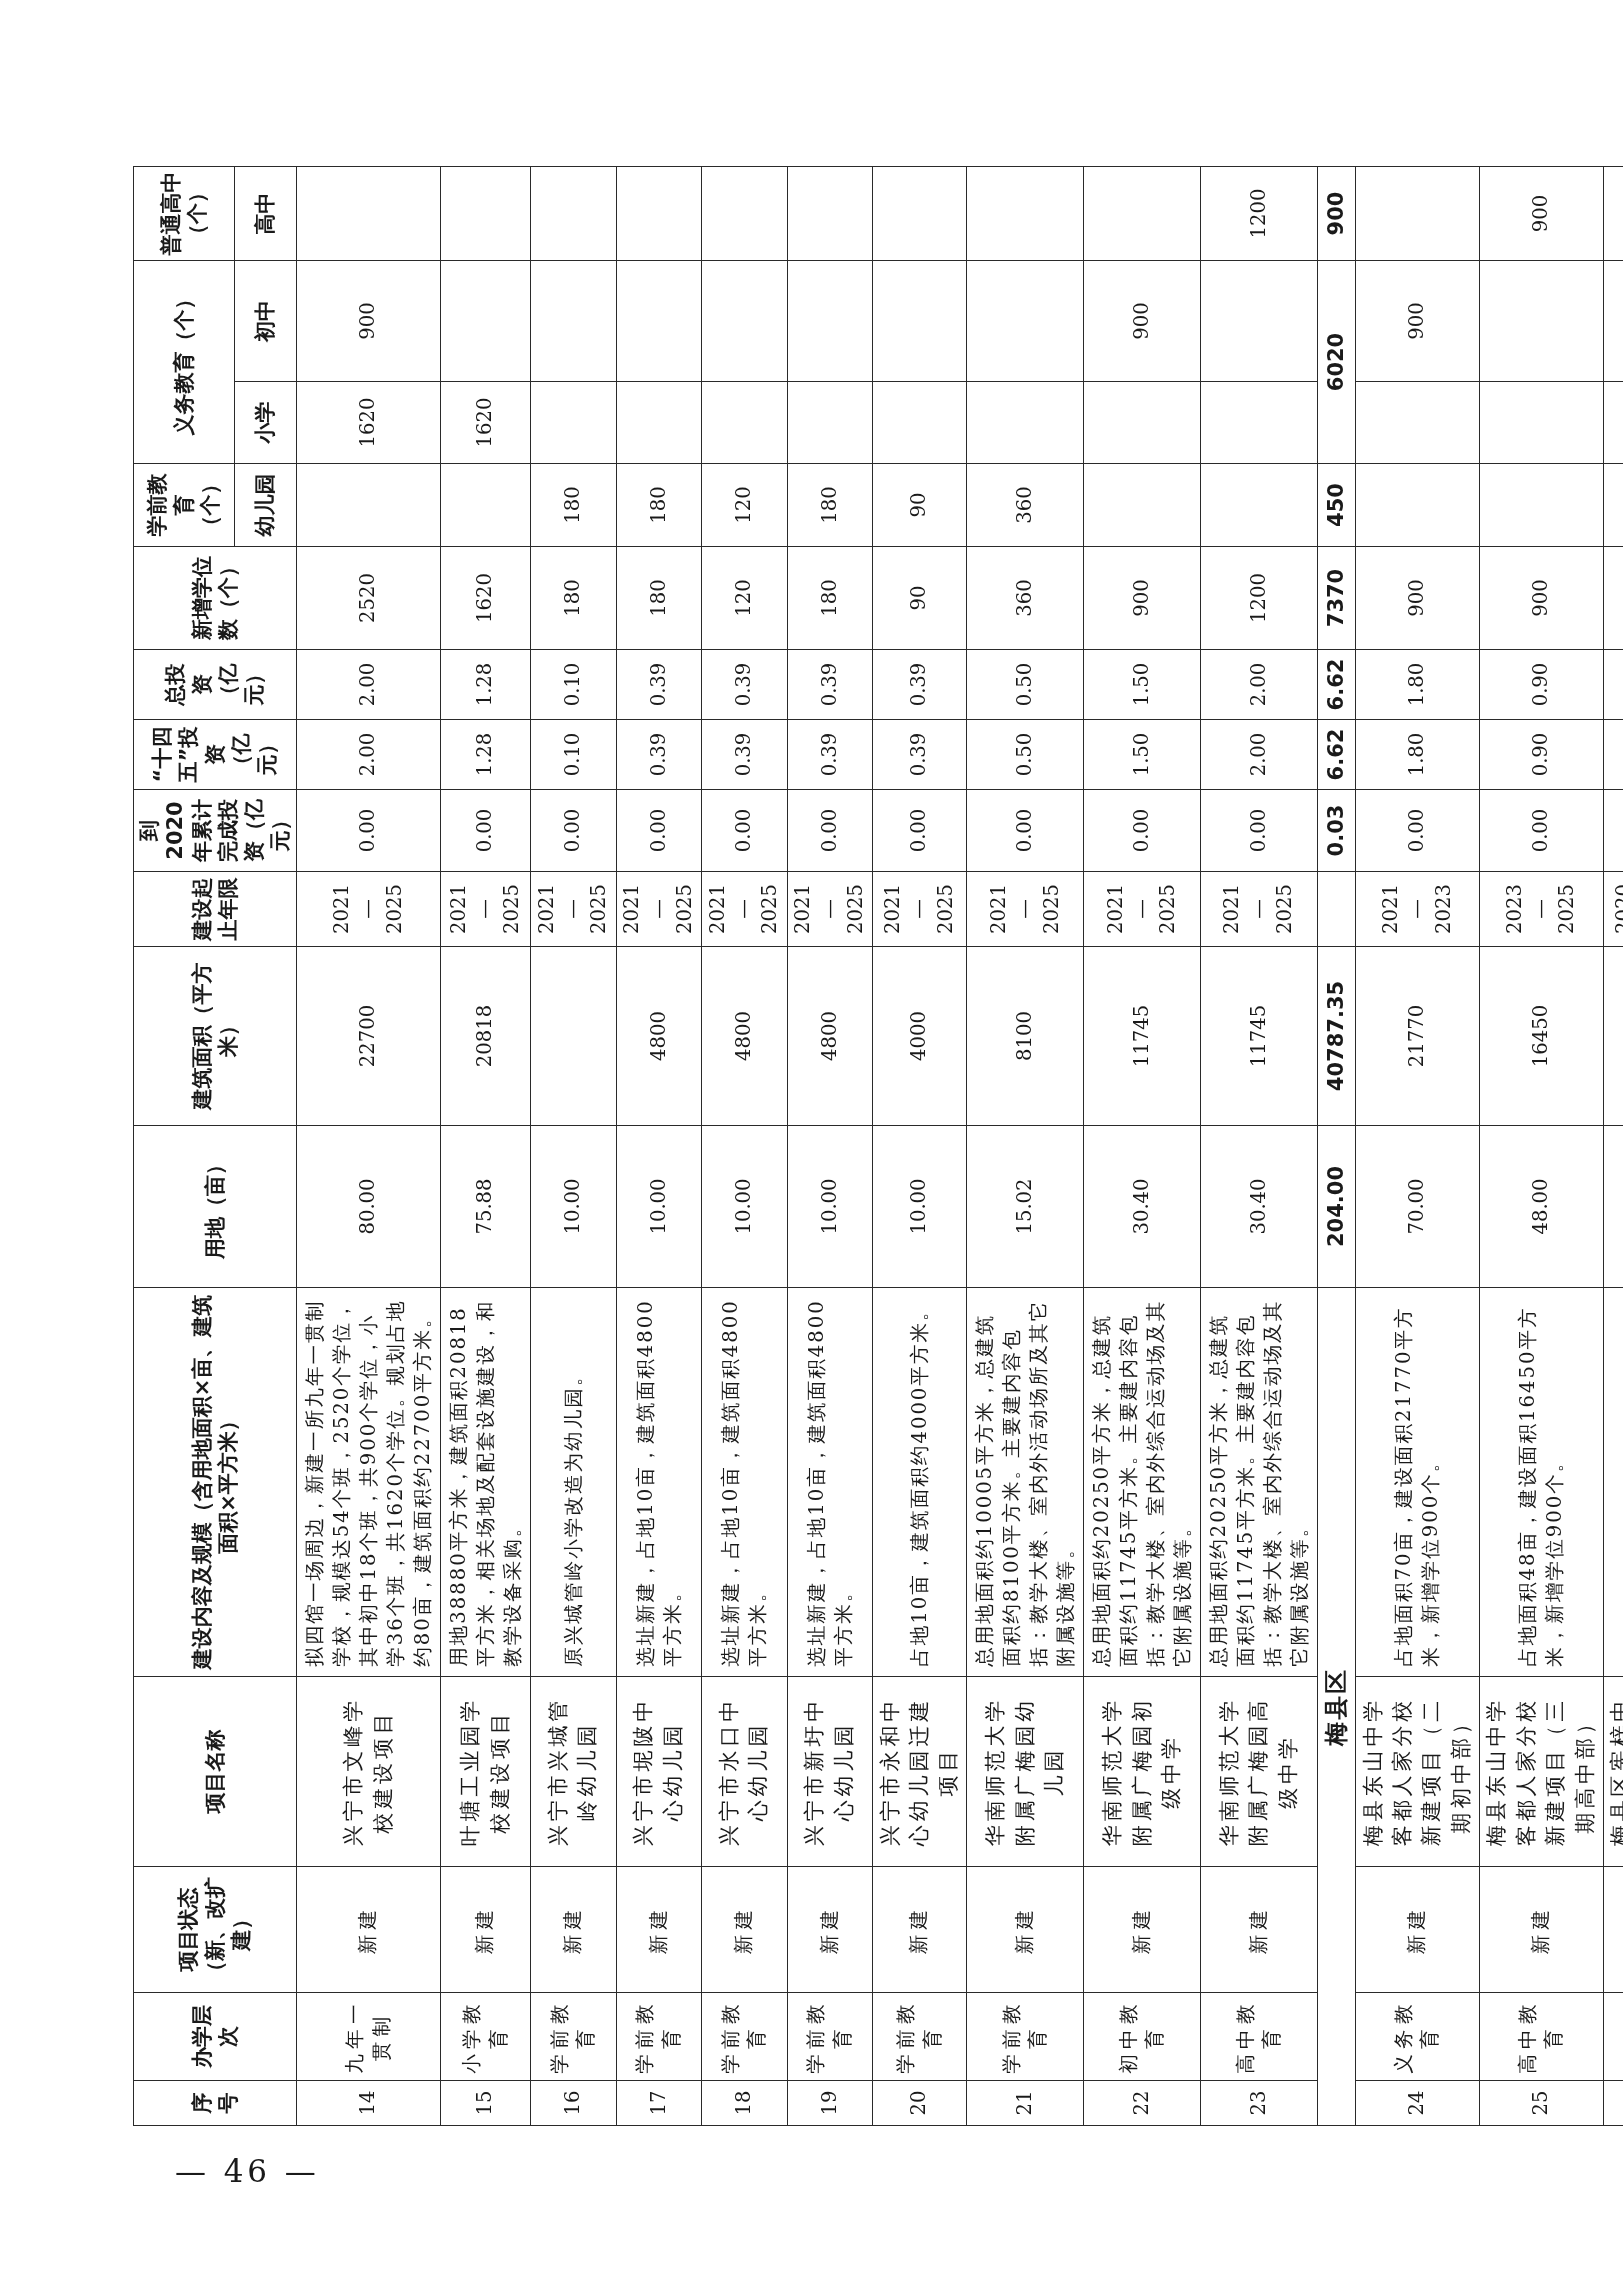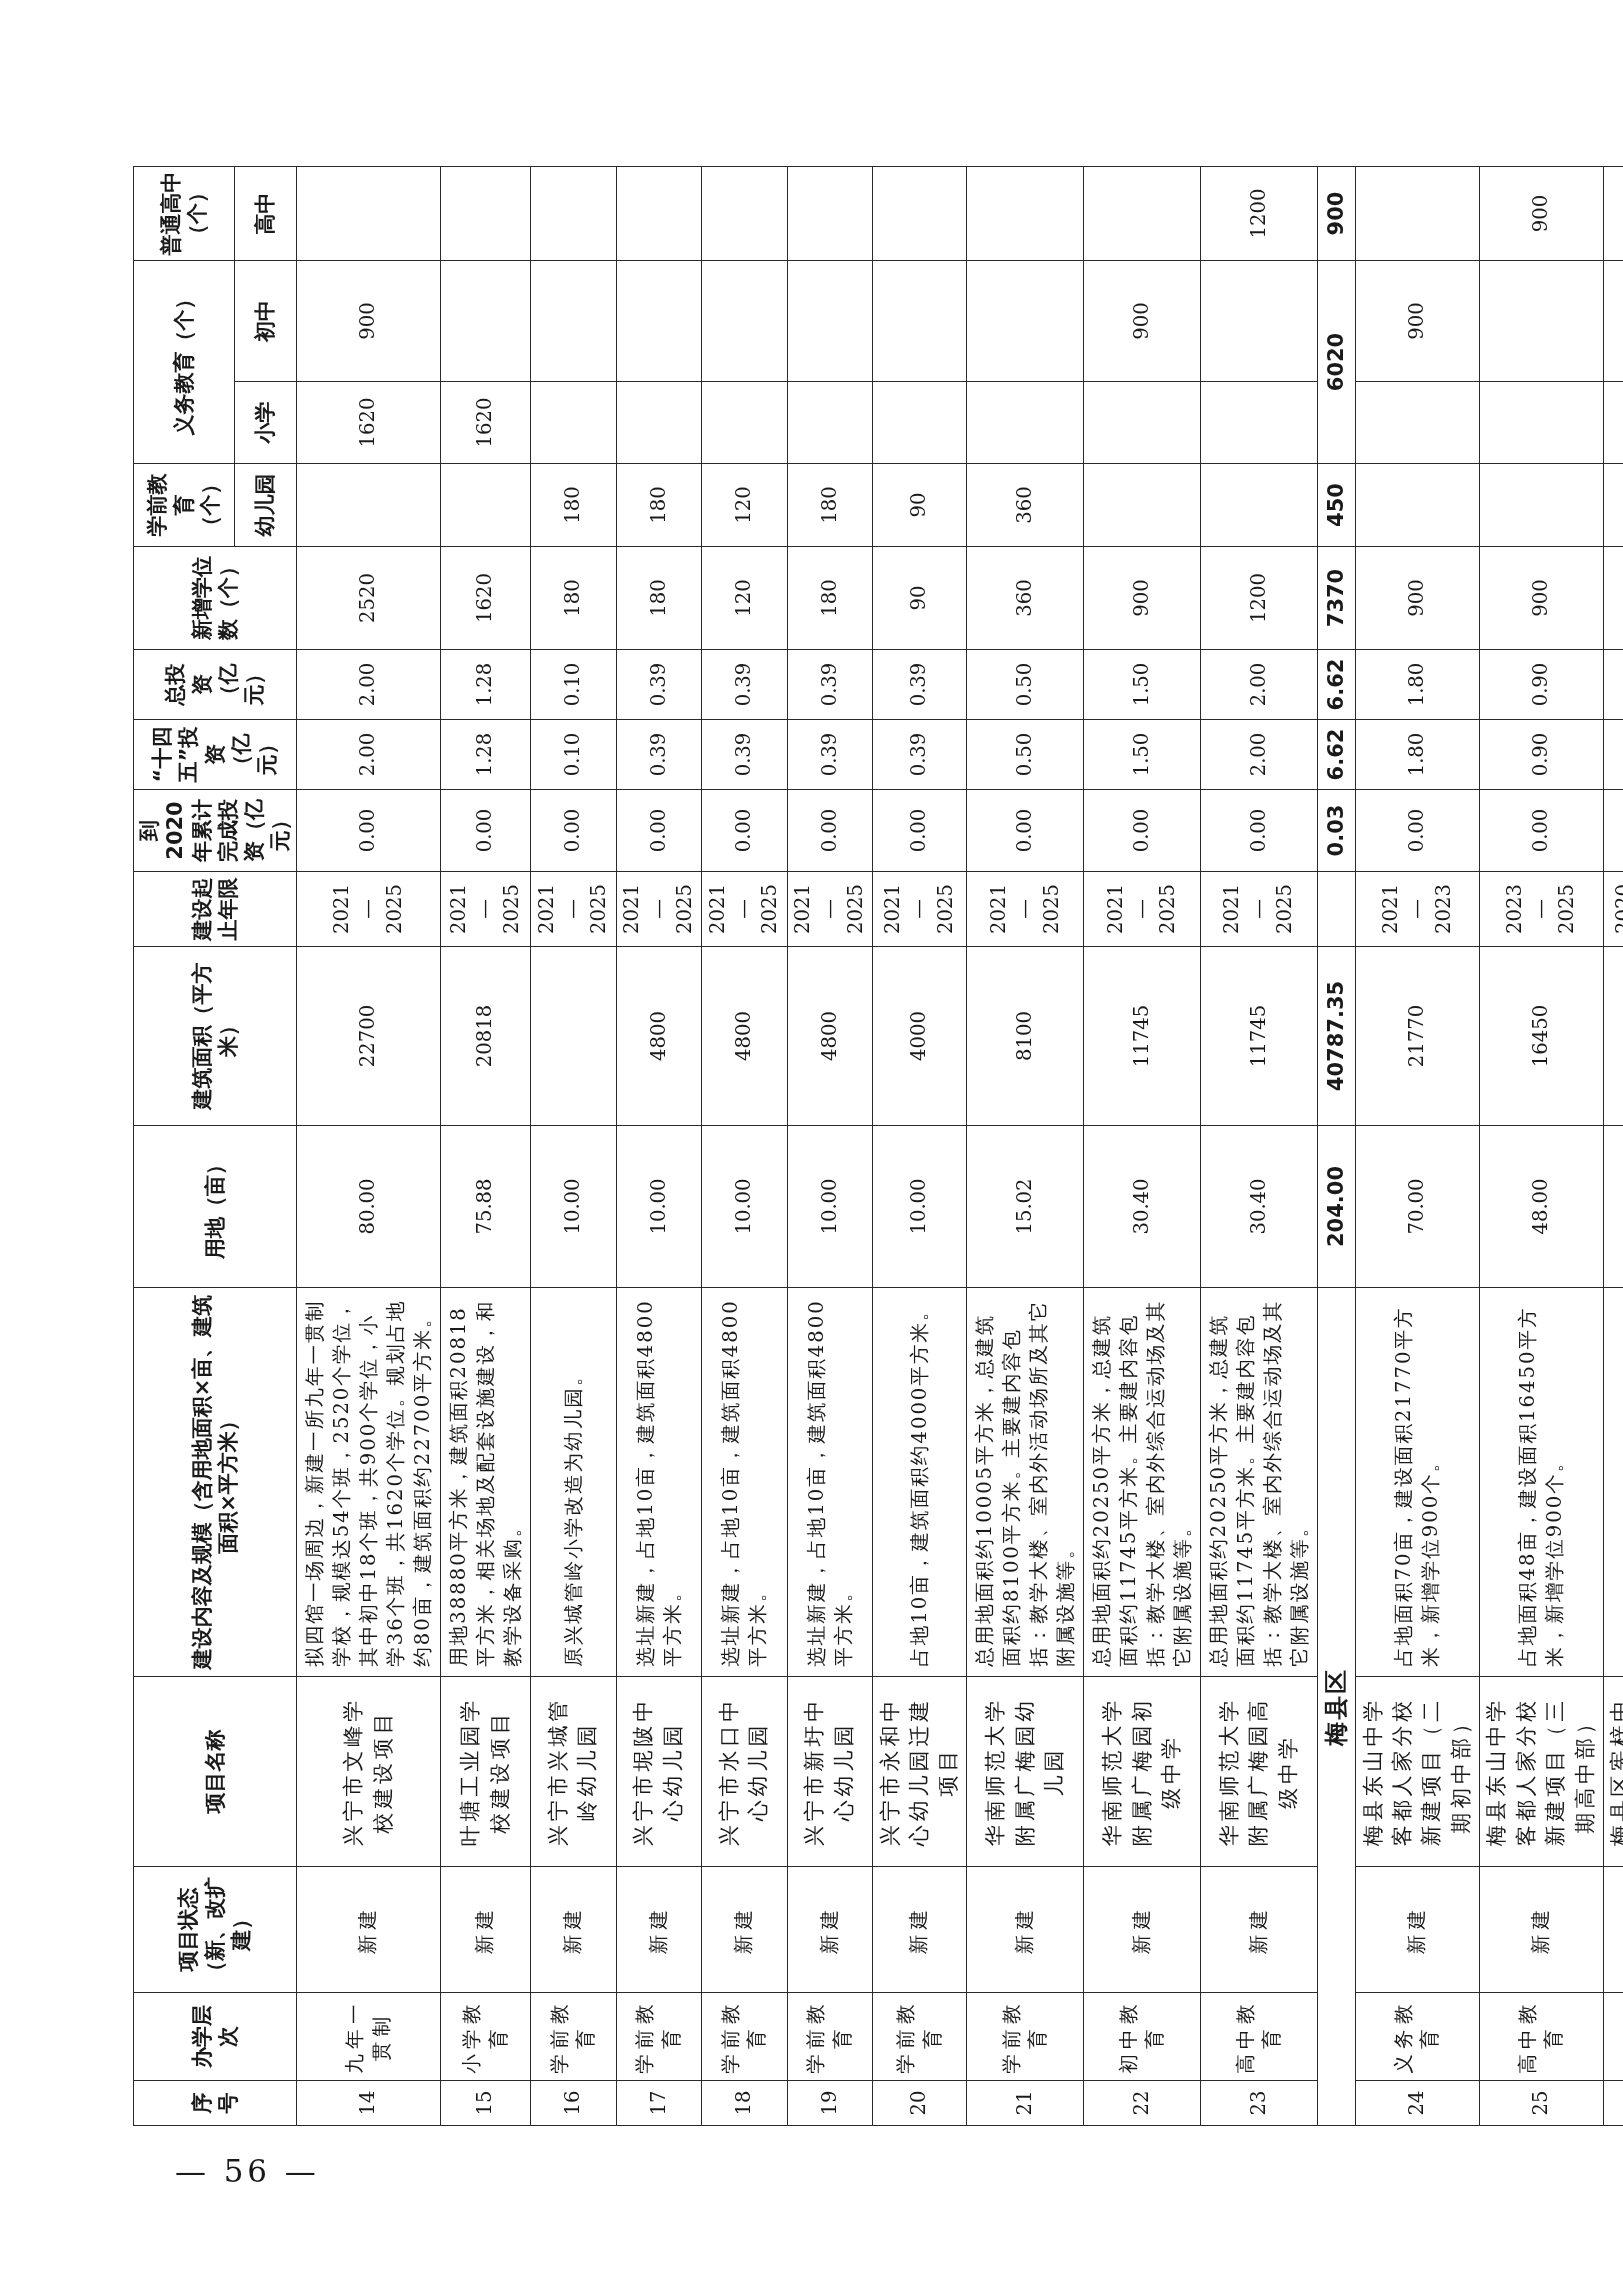--- a/index.html
+++ b/index.html
@@ -318,14 +318,14 @@
           <td class="num">800</td>
           <td class="num"></td>
           <td class="num">800</td>
           <td class="num"></td>
           <td class="num"></td>
         </tr>
       </tbody>
 </table>
 </div>
 
-<div id="pageno2">— 56 —</div>
+<div id="pageno2">— 46 —</div>
 
 
 </body></html>

